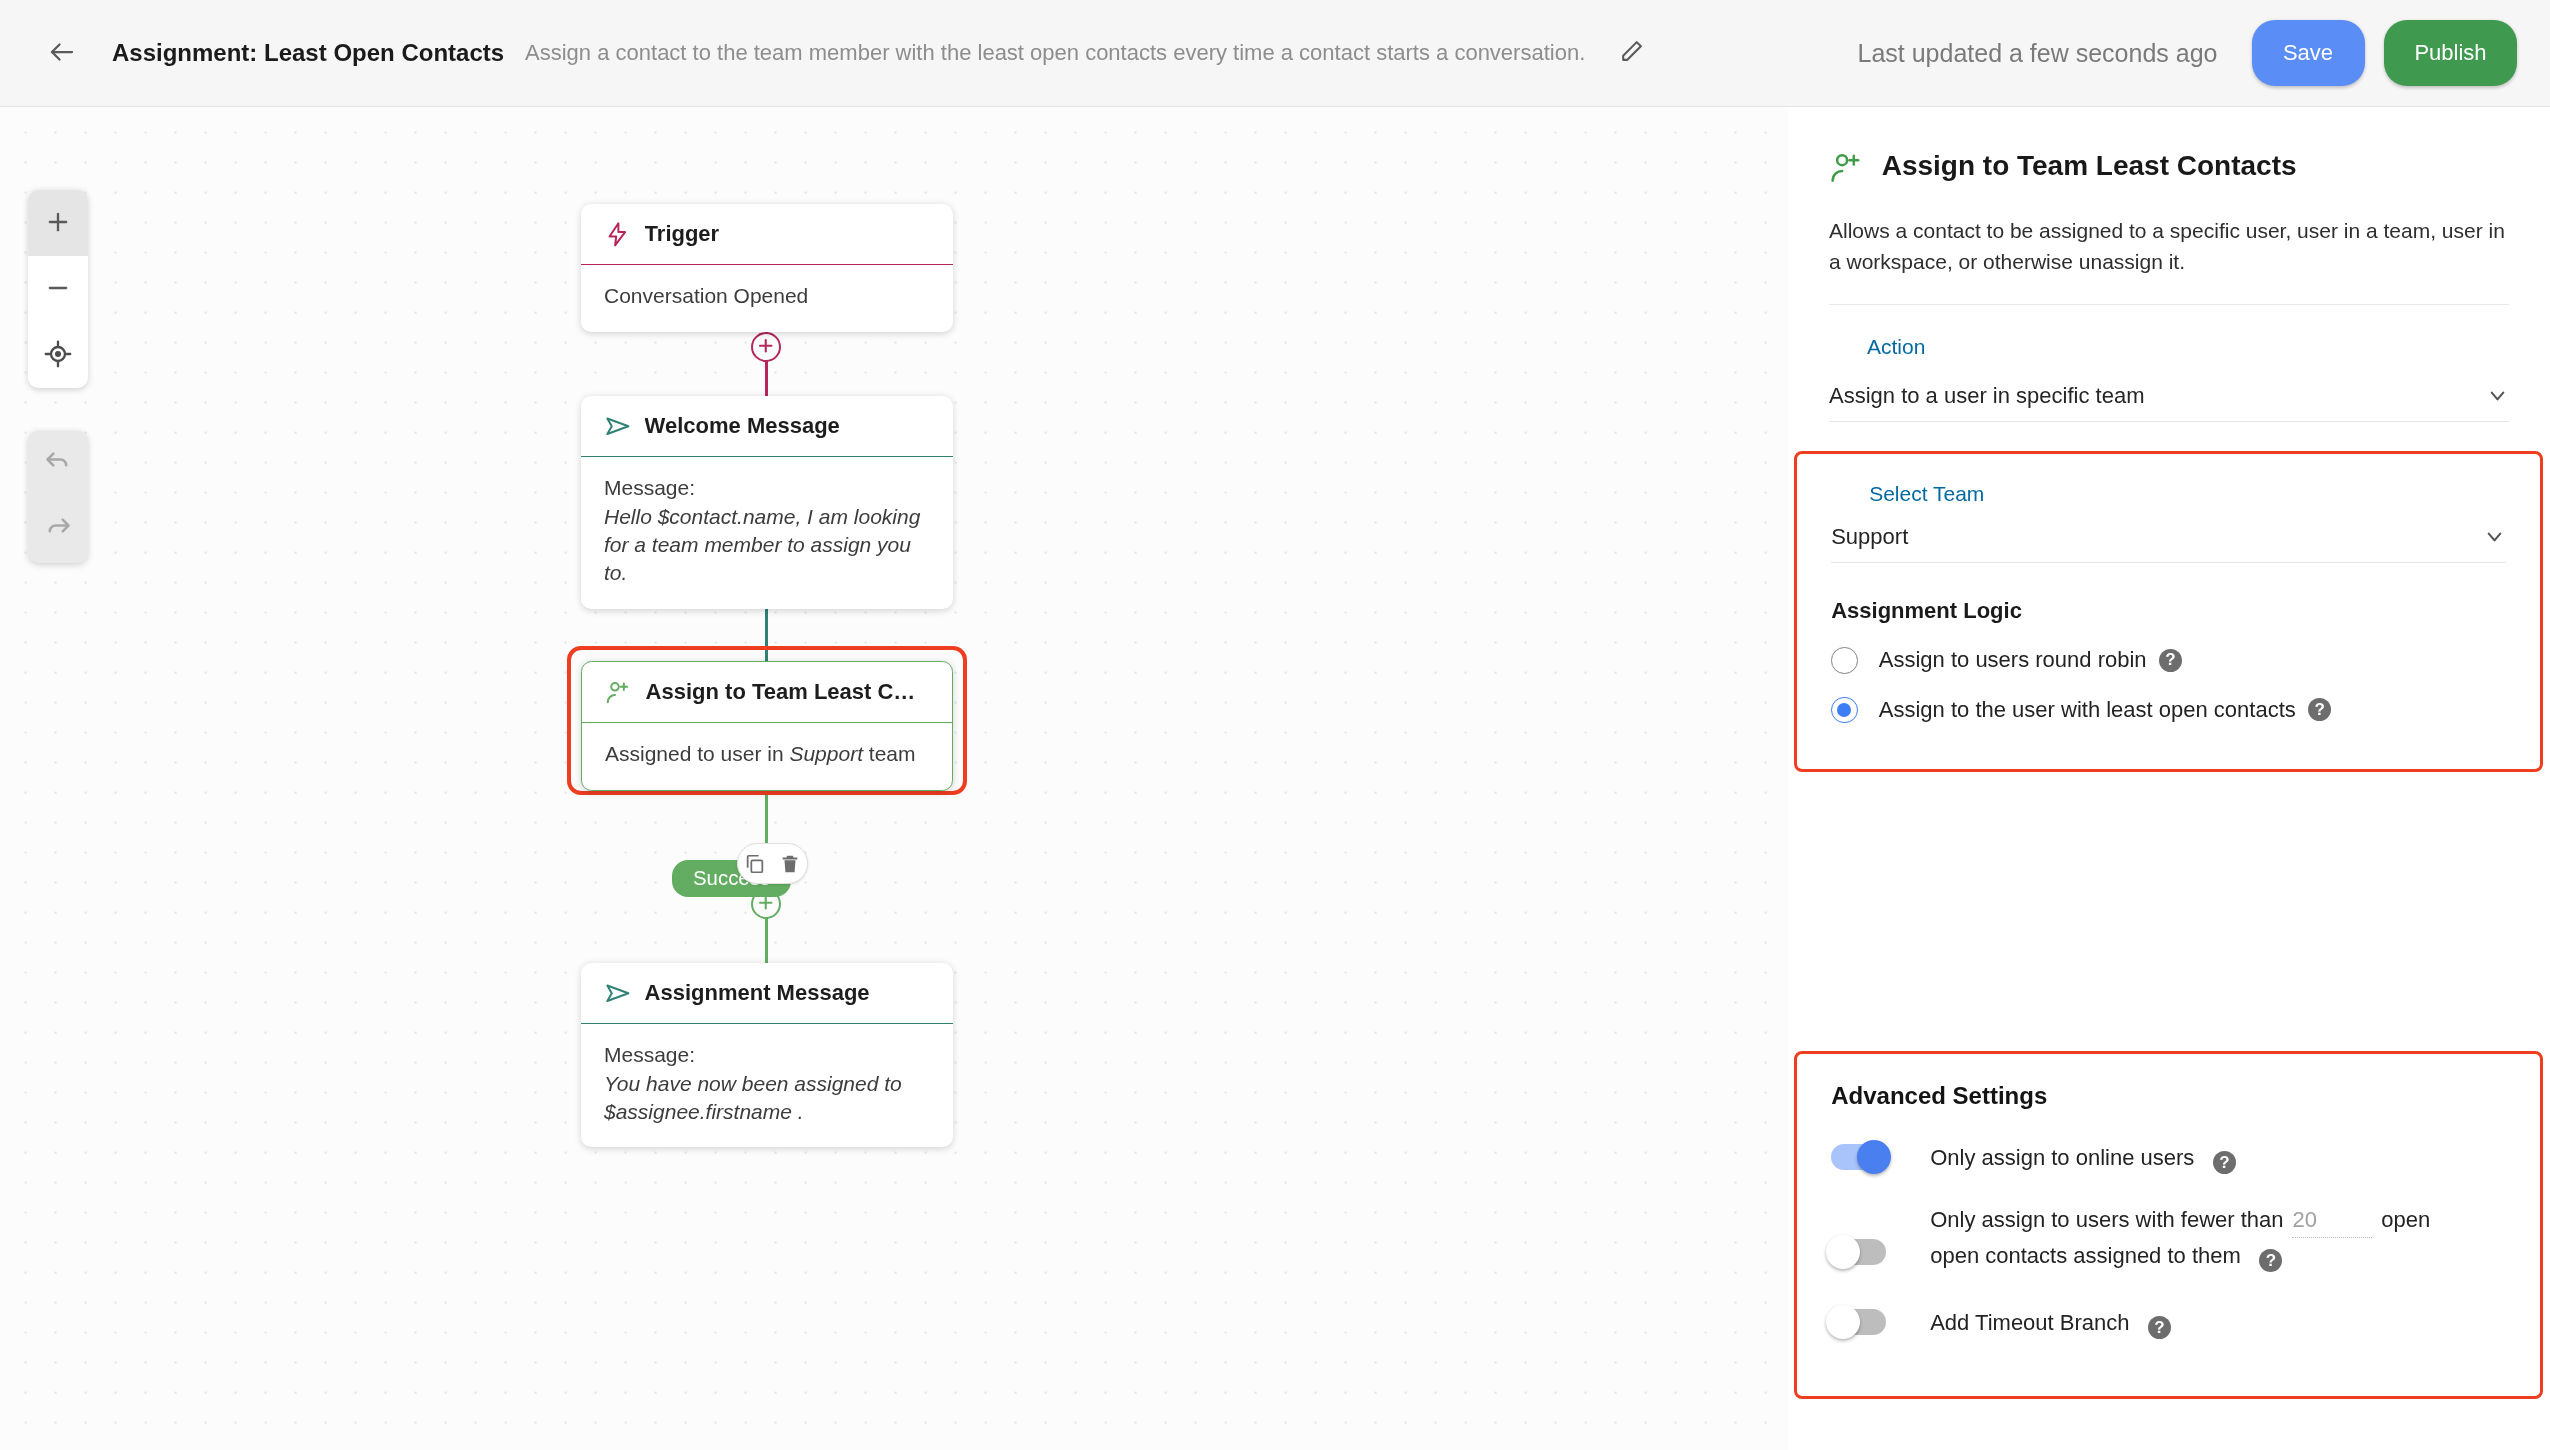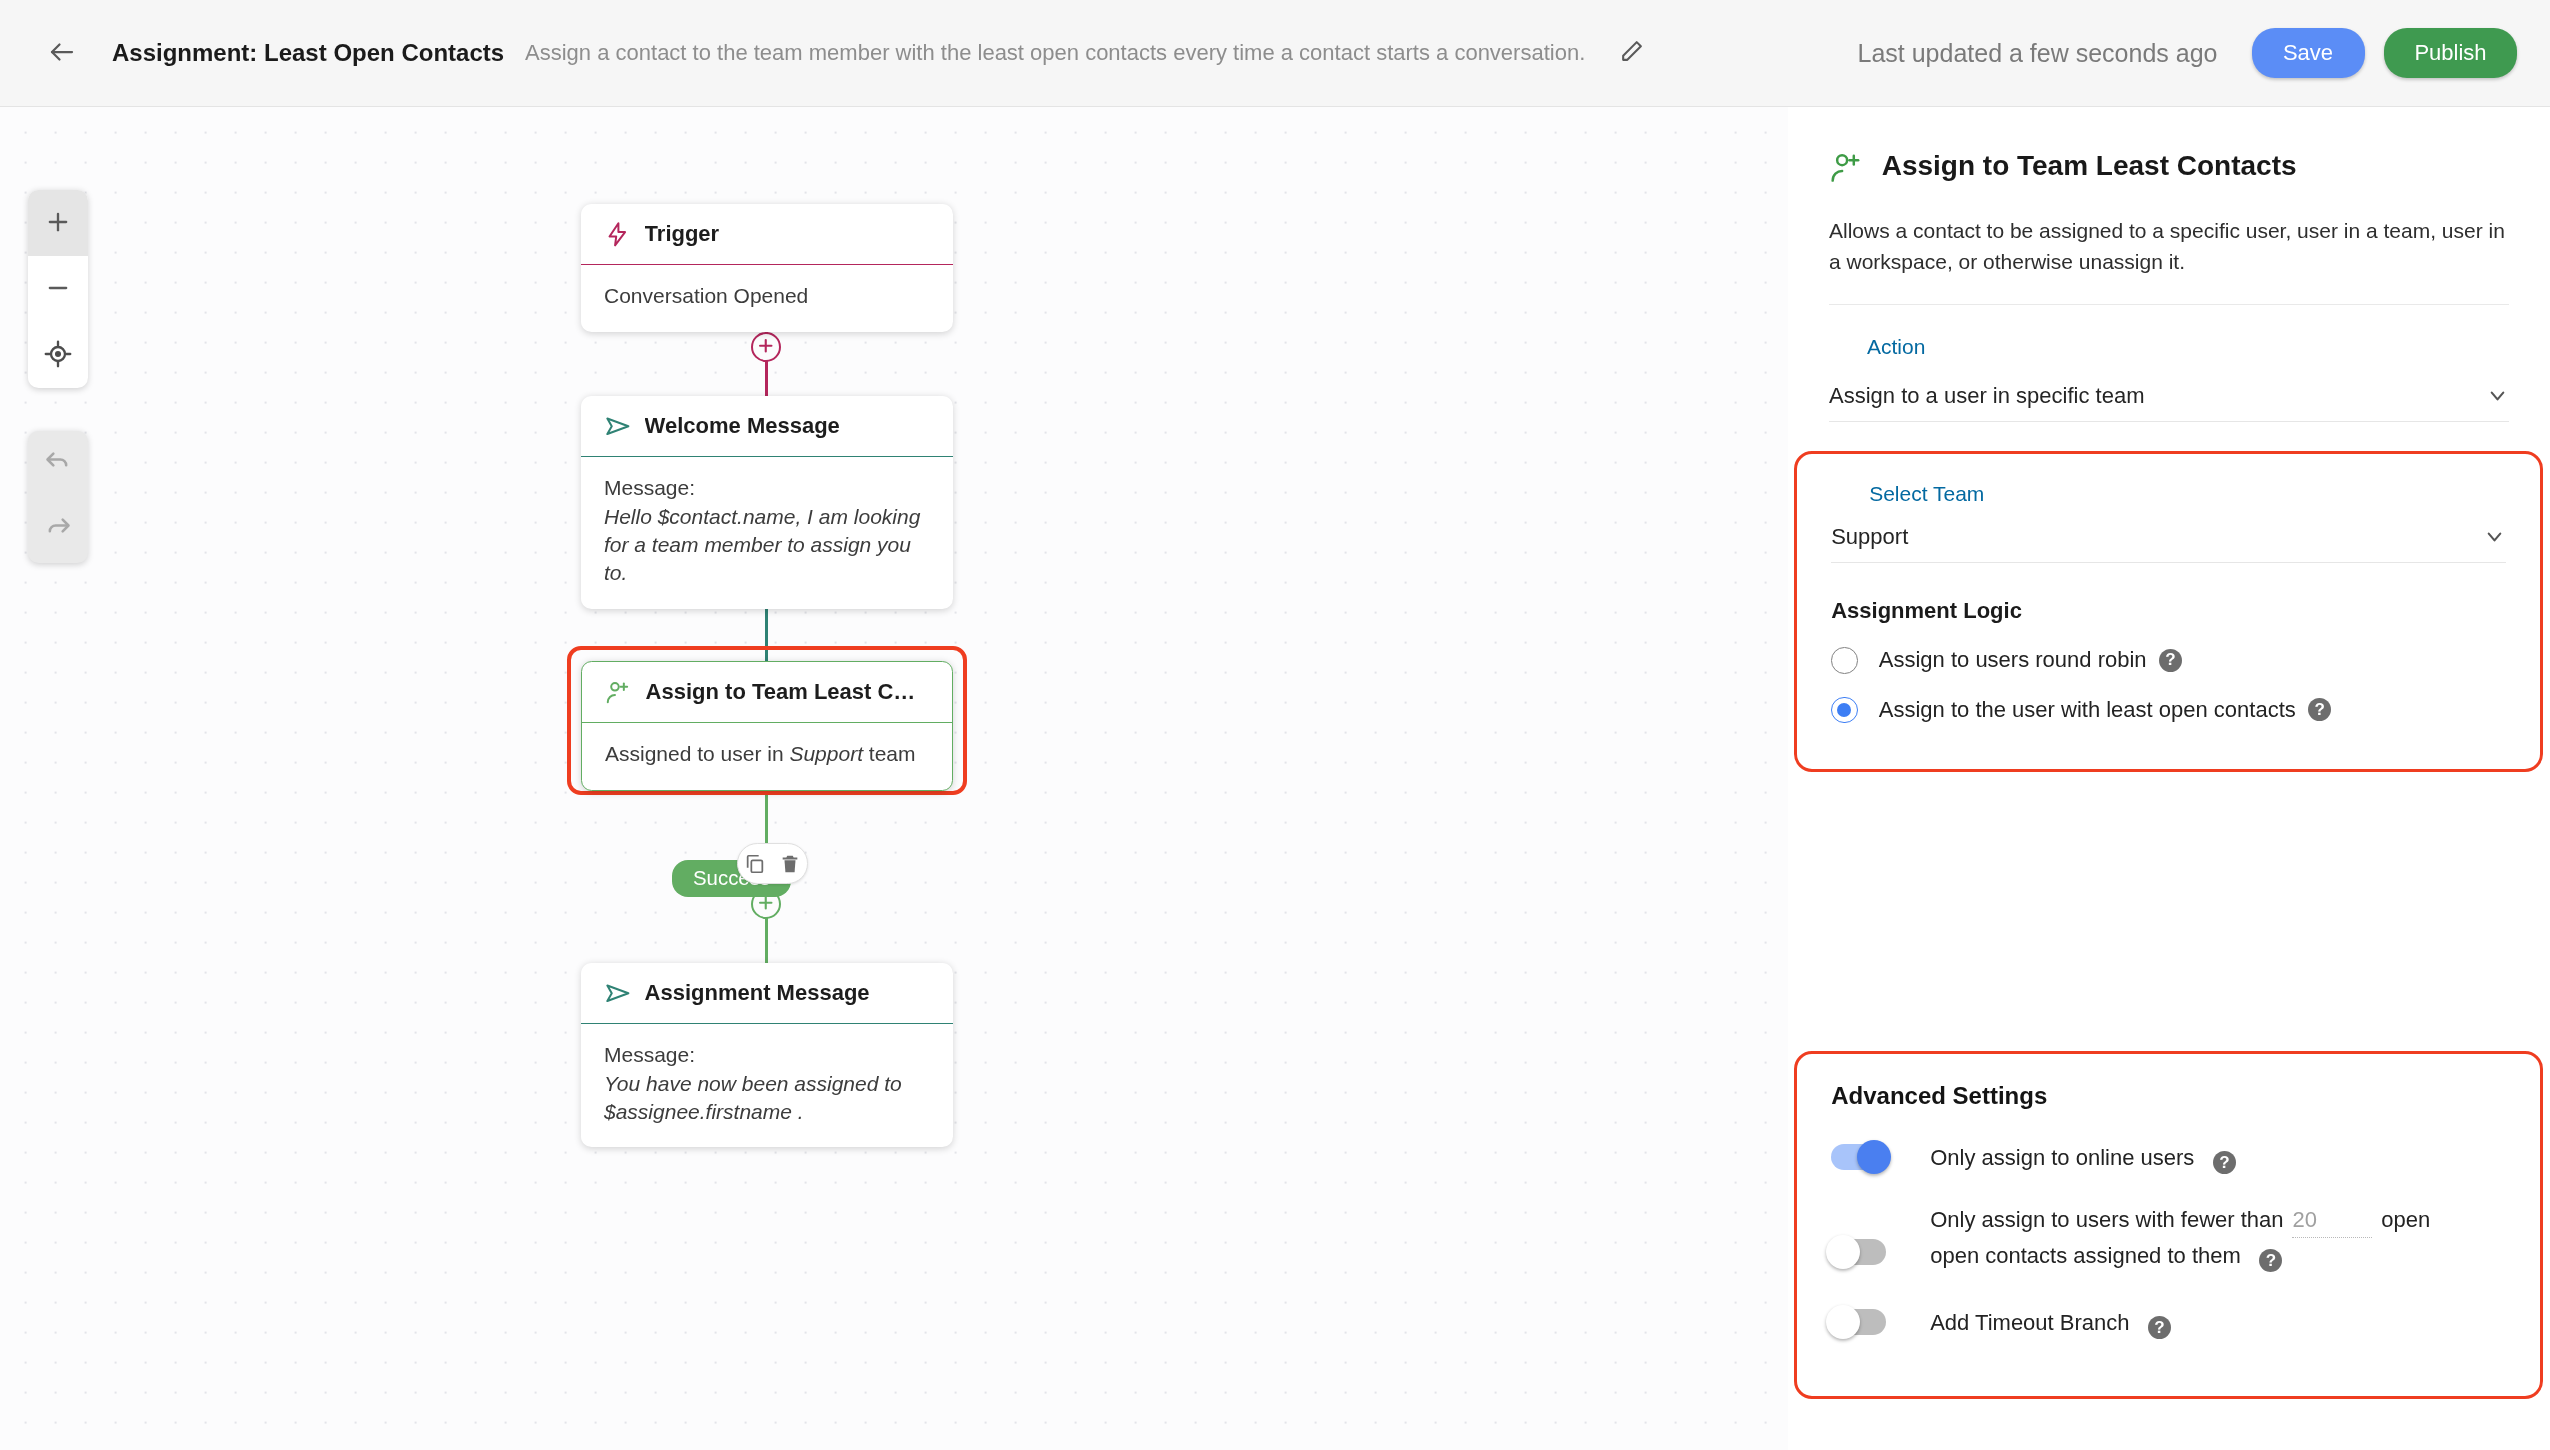--- a/index.html
+++ b/index.html
@@ -42,21 +42,21 @@
   .edit-btn svg { width: 25px; height: 25px; }
   .topbar-right {
     margin-left: auto; display: flex; align-items: center; padding-right: 33px;
   }
   .last-updated { font-size: 25px; color: #7a7a7a; margin-right: 34px; white-space: nowrap; }
   .btn {
     border: none; border-radius: 23px;
     font-size: 22px; color: #fff; cursor: pointer;
     font-family: "Liberation Sans", sans-serif;
     box-shadow: 0 1.8px 3.5px rgba(0,0,0,.22);
-    height: 50px; display: flex; align-items: center; justify-content: center;
+    height: 66px; display: flex; align-items: center; justify-content: center;
   }
   .btn-save { background: #5b8df6; width: 113px; margin-right: 19.5px; }
   .btn-publish { background: #3f9a50; width: 133px; }
 
   
   .canvas {
     position: absolute; left: 0; top: 107px; width: 1788px; height: 1343px;
     background-color: #fcfcfd;
     background-image:
       radial-gradient(circle, #e3e4e9 1.3px, transparent 1.4px);
@@ -166,21 +166,21 @@
 
   .field-label { font-size: 21px; color: #0369a1; margin-left: 38px; }
   .field-row {
     display: flex; align-items: center; justify-content: space-between;
     border-bottom: 0.9px solid #e6e6e6; padding-bottom: 12.4px;
   }
   .field-value { font-size: 22px; color: #252525; }
   .chev { width: 23px; height: 23px; }
 
   .hl-box {
-    position: absolute; border: 3.5px solid #ef3d20; border-radius: 18px;
+    position: absolute; border: 3.5px solid #ef3d20; border-radius: 8px;
     background: #fff;
   }
   .hl-team { left: 6.2px; top: 344px; width: 749px; height: 321px; }
   .hl-adv  { left: 6.2px; top: 944px; width: 749px; height: 348px; }
 
   .sec-inner { position: absolute; left: 0; top: 0; width: 100%; padding: 28px 34px; }
 
   .radio-row { display: flex; align-items: center; margin-top: 23px; }
   .radio {
     width: 26.6px; height: 26.6px; border-radius: 50%;

